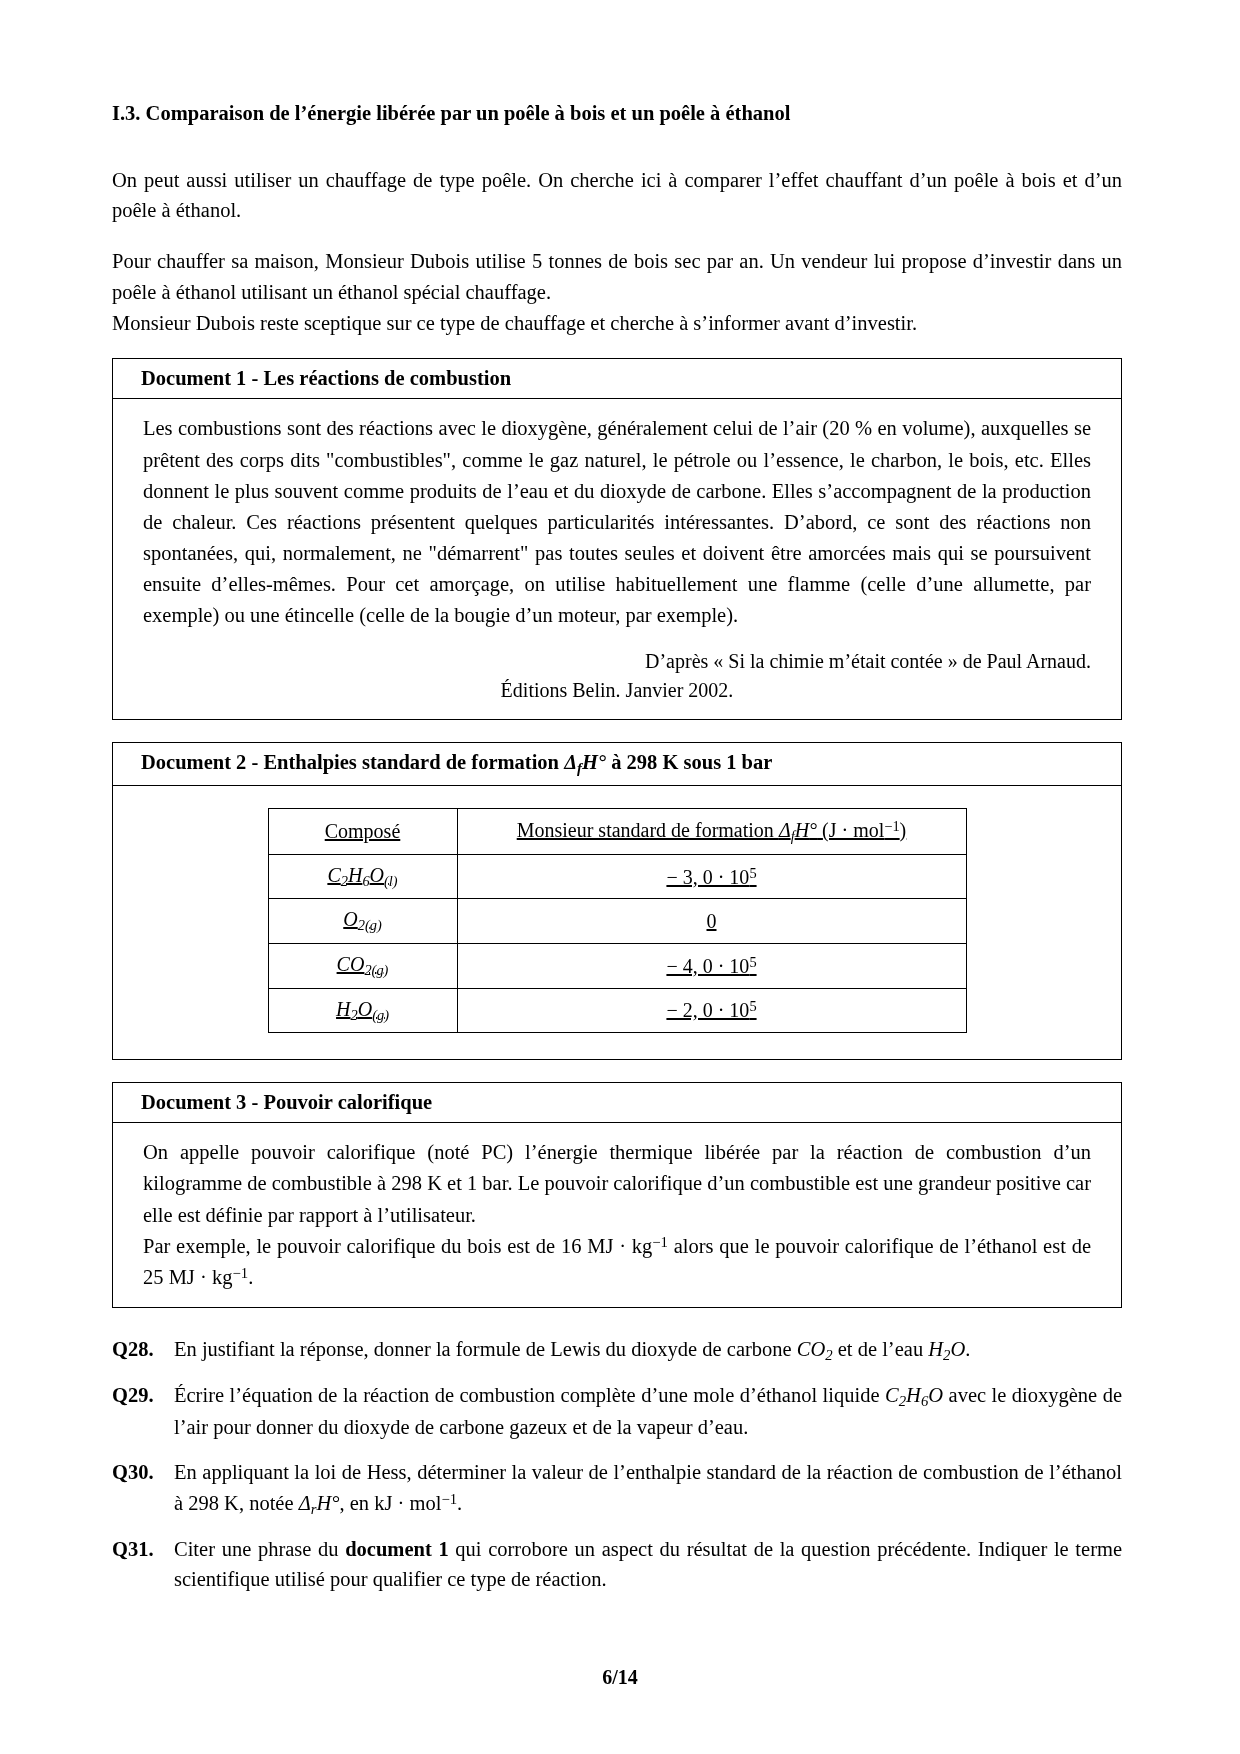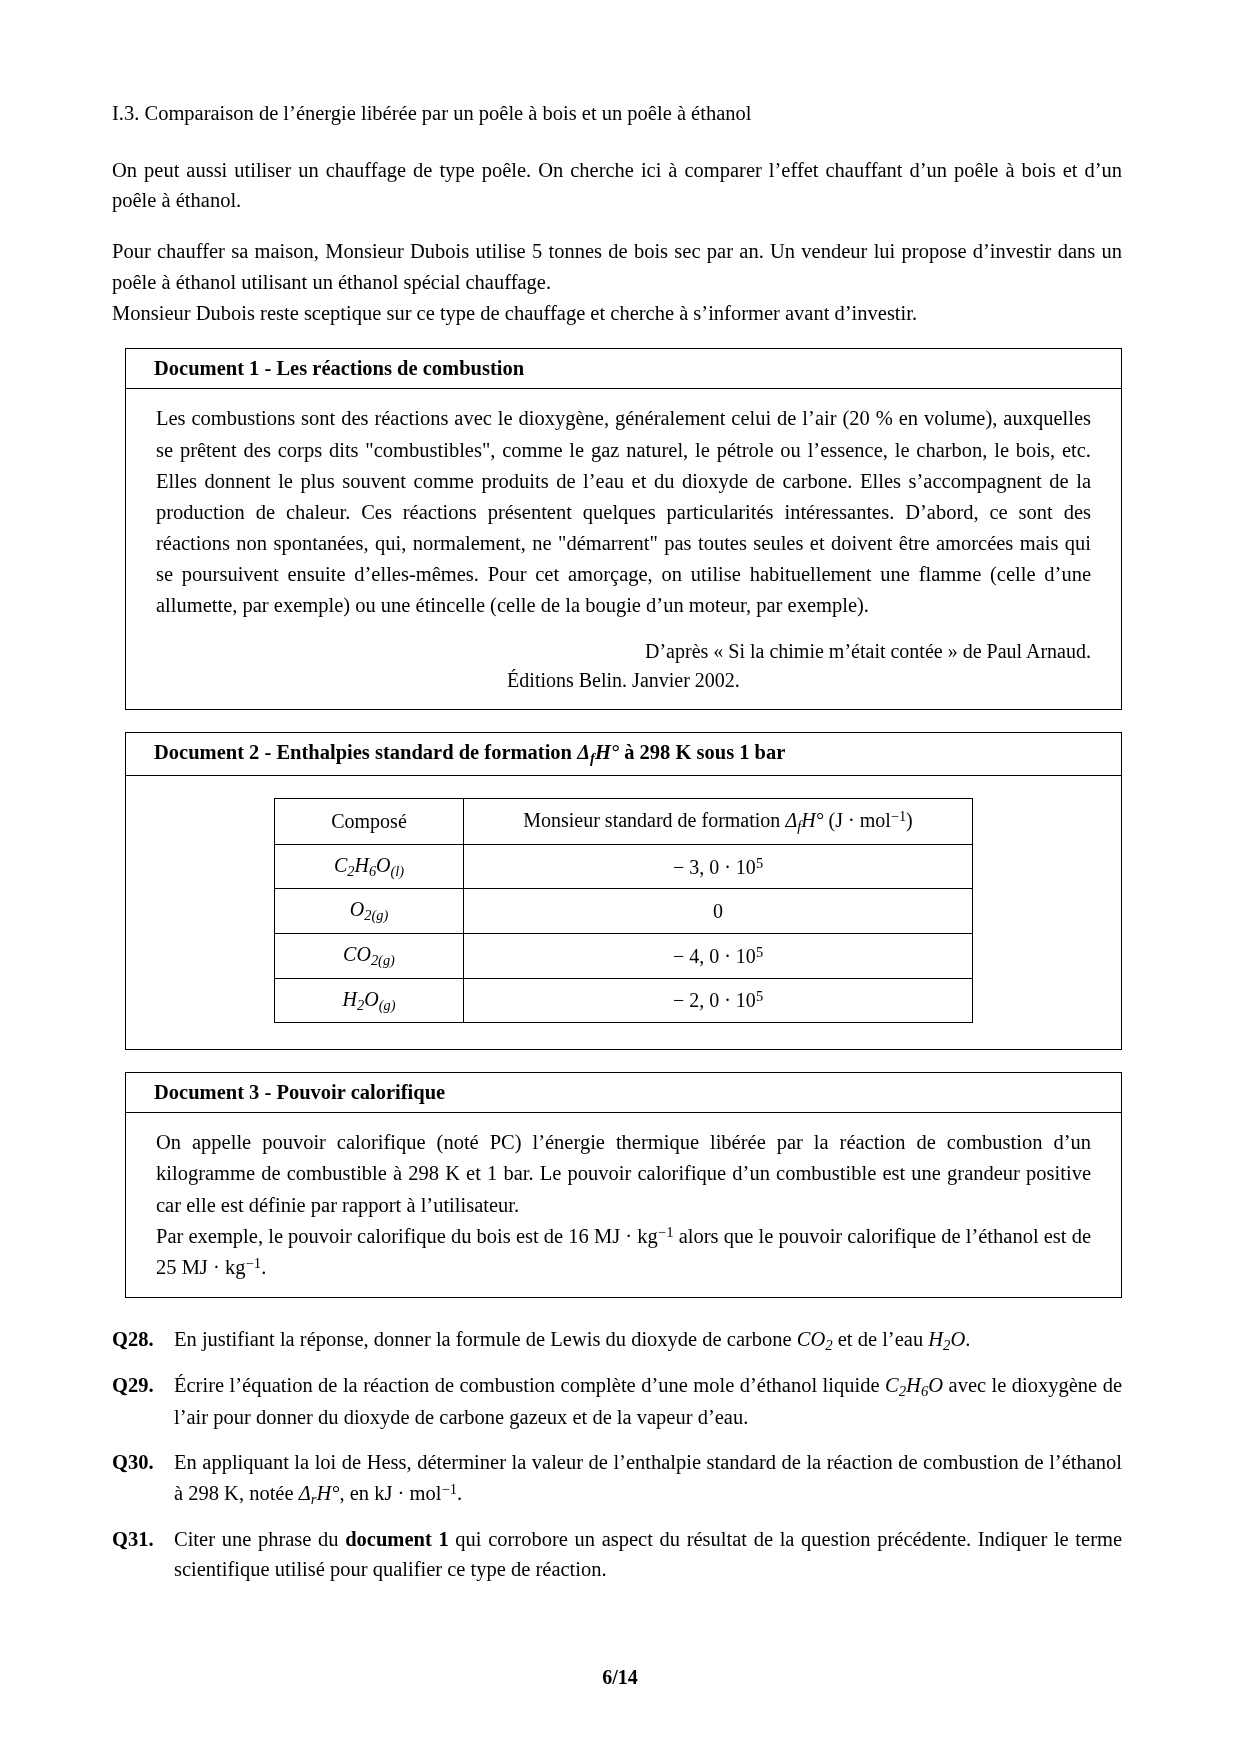--- a/index.html
+++ b/index.html
@@ -23,38 +23,37 @@
     box-sizing: border-box;
   }
   .content {
     position: absolute;
     left: 112px;
     top: 100px;
     width: 1010px;
   }
   h2.section-title {
     font-size: 20.5px;
-    font-weight: normal;
-    margin: 0 0 28px 0;
+    font-weight: bold;
+    margin: 0 0 38px 0;
     line-height: 1.3;
   }
   p.body-text {
     font-size: 20.5px;
     line-height: 1.5;
     margin: 0 0 20px 0;
     text-align: justify;
     text-justify: inter-word;
   }
   p.body-text.tight {
     margin-bottom: 0;
   }
   .doc-box {
     border: 1.5px solid #000;
     margin-bottom: 22px;
-    margin-left: 13px;
   }
   .doc-header {
     border-bottom: 1.5px solid #000;
     padding: 8px 0 8px 28px;
     font-size: 20.5px;
     font-weight: bold;
   }
   .doc-body {
     padding: 14px 30px 14px 30px;
     font-size: 20.5px;
@@ -75,20 +74,21 @@
   }
   
   .table-wrap {
     display: flex;
     justify-content: center;
     padding: 22px 0 26px 0;
   }
   table.enthalpy {
     border-collapse: collapse;
     font-size: 20px;
+    text-decoration: underline;
   }
   table.enthalpy td, table.enthalpy th {
     border: 1.5px solid #000;
     padding: 9px 14px;
     text-align: center;
     font-weight: normal;
   }
   table.enthalpy th {
     font-size: 20px;
   }

